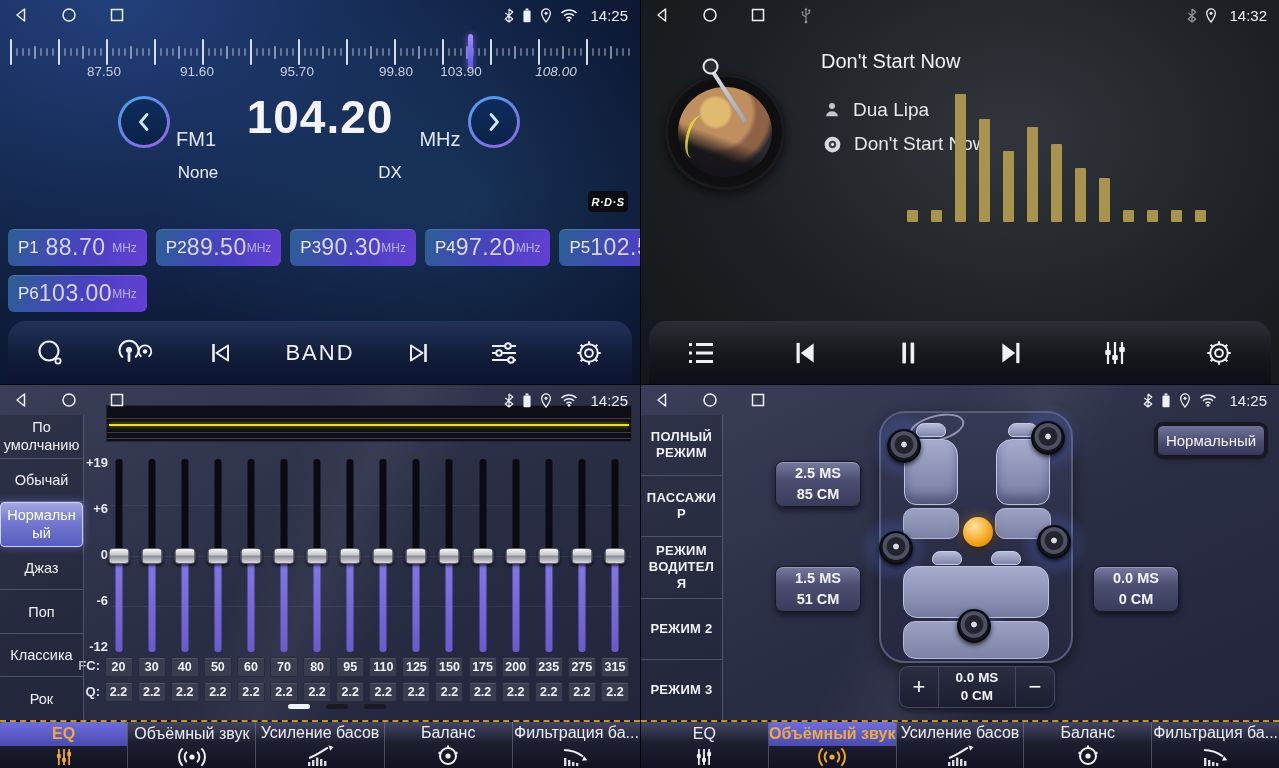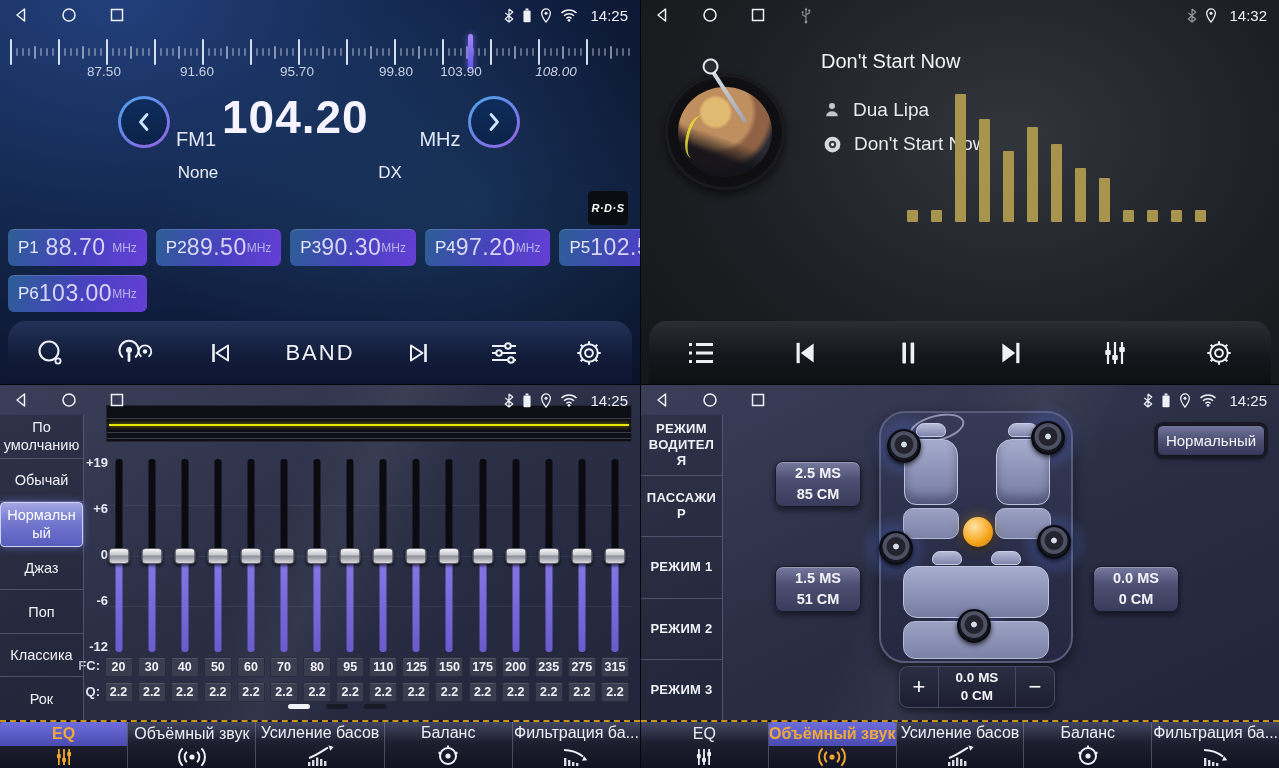--- a/index.html
+++ b/index.html
@@ -35,24 +35,24 @@
   .tick.mid{height:13px;opacity:.55;}
   .tick.min{height:8px;opacity:.38;}
   .dial-pointer{position:absolute;top:34px;width:5px;height:36px;border-radius:3px;
     background:linear-gradient(180deg,#a78bff 0%,#7f6cf5 50%,#5b54e8 100%);box-shadow:0 0 6px rgba(130,110,255,.8);}
   .dial-label{position:absolute;top:64px;transform:translateX(-50%);font-size:13.5px;color:#c9d1e2;}
   .chev-btn{position:absolute;width:52px;height:52px;border-radius:50%;border:3px solid transparent;
     background:linear-gradient(180deg,#0e2c5c,#0b2349) padding-box,
                linear-gradient(145deg,#4aa8e8 0%,#6f7ce8 55%,#9a63e0 100%) border-box;
     display:flex;align-items:center;justify-content:center;cursor:pointer;}
   .radio-band{position:absolute;font-size:20px;color:#e2e8f5;}
-  .radio-freq{position:absolute;left:222px;top:90px;width:196px;
+  .radio-freq{position:absolute;left:222px;top:90px;width:196px;text-align:center;
     font-size:46px;font-weight:bold;color:#f5f3ff;letter-spacing:1px;}
   .radio-sub{position:absolute;font-size:17px;color:#e8ecf6;}
-  .rds-badge{position:absolute;left:588px;top:191px;width:40px;height:34px;background:#0c0d13;
+  .rds-badge{position:absolute;left:588px;top:191px;width:40px;height:21px;background:#0c0d13;
     border-radius:4px;color:#fff;font-size:11px;font-weight:bold;font-style:italic;
     display:flex;align-items:center;justify-content:center;letter-spacing:.5px;}
   .presets{position:absolute;left:8px;top:229px;width:624px;display:grid;
     grid-template-columns:repeat(5,1fr);grid-auto-rows:37px;gap:9px 9px;}
   .preset{display:flex;align-items:center;padding:0 10px;border-radius:6px;cursor:pointer;
     background:linear-gradient(110deg,#2c5f95 0%,#4a41c2 55%,#653fd6 100%);
     box-shadow:inset 0 1px 0 rgba(255,255,255,.15);}
   .preset .pid{font-size:17px;color:#e9e7fb;}
   .preset .pfreq{flex:1;text-align:center;font-size:23px;color:#d8d4f6;letter-spacing:.5px;}
   .preset .punit{font-size:12px;color:#b9b2e8;}
@@ -962,23 +962,23 @@
             <svg class="icon-svg" width="18" height="14" viewBox="0 0 18 14">
               <path d="M1.5 5 a10.6 10.6 0 0 1 15 0 M4 7.8 a7 7 0 0 1 10 0 M6.5 10.4 a3.5 3.5 0 0 1 5 0" fill="none" stroke="currentColor" stroke-width="1.5"></path>
               <circle cx="9" cy="12.3" r="1.4" fill="currentColor"></circle>
             </svg>
           </span>
         <span class="sb-time">14:25</span>
       </div>
     </div>
 
     <div class="side-panel" id="mode-list">
+        <div class="side-item">ПОЛНЫЙ РЕЖИМ</div>
+        <div class="side-item">ПАССАЖИР</div>
         <div class="side-item">РЕЖИМ ВОДИТЕЛЯ</div>
-        <div class="side-item">ПАССАЖИР</div>
-        <div class="side-item">РЕЖИМ 1</div>
         <div class="side-item">РЕЖИМ 2</div>
         <div class="side-item">РЕЖИМ 3</div>
       </div>
 
     <div class="norm-btn">Нормальный</div>
 
     <div class="car-panel">
       <div class="glow" style="left:-12px;top:-2px;"></div>
       <div class="glow" style="left:132px;top:-10px;"></div>
       <div class="glow" style="left:-22px;top:100px;"></div>

